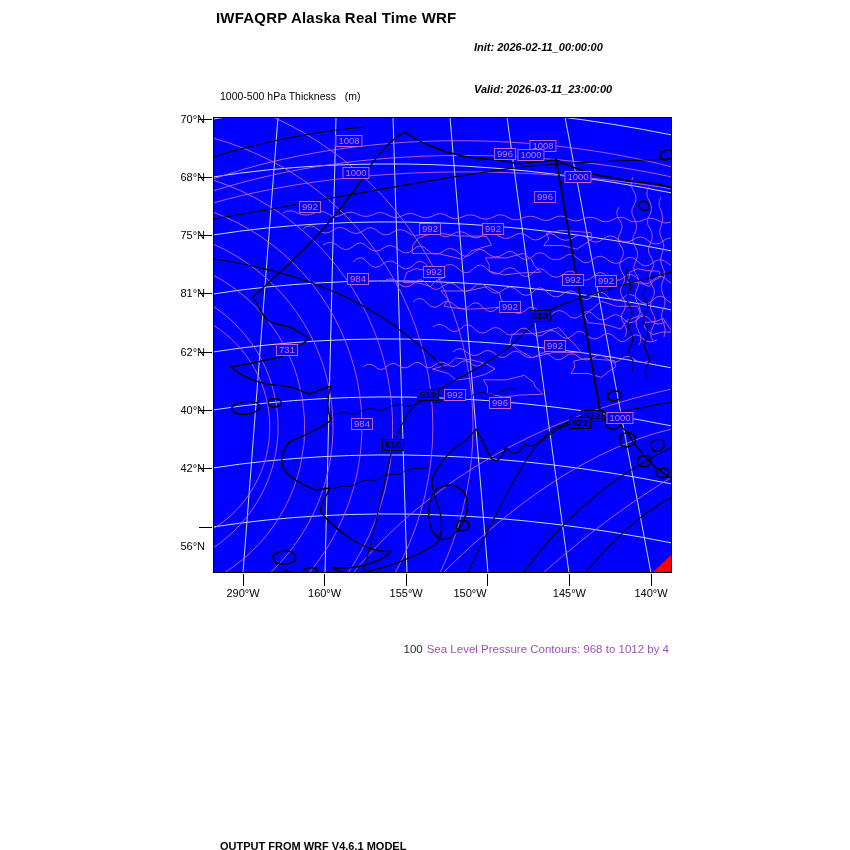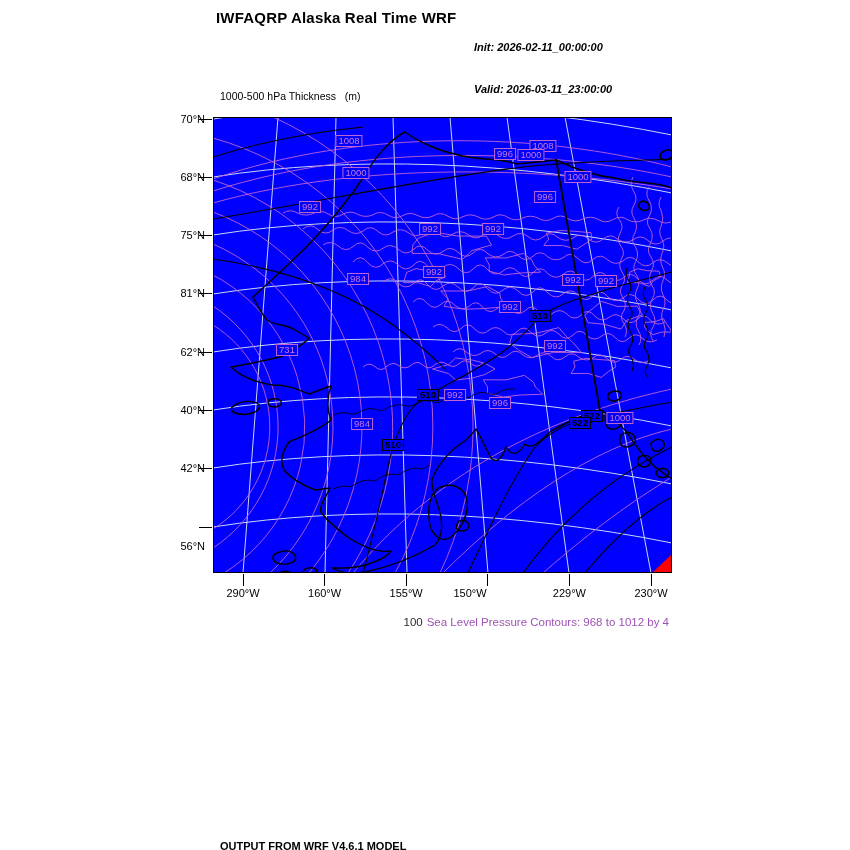--- a/index.html
+++ b/index.html
@@ -187,25 +187,25 @@
     <div class="abs axis-label lat-label" style="left: 161px; top: 540px;">56°N</div>
     <div class="abs tick-v" style="left: 242.5px; top: 574px;"></div>
     <div class="abs axis-label lon-label" style="left: 218px; top: 587px;">290°W</div>
     <div class="abs tick-v" style="left: 324.1px; top: 574px;"></div>
     <div class="abs axis-label lon-label" style="left: 299.6px; top: 587px;">160°W</div>
     <div class="abs tick-v" style="left: 405.7px; top: 574px;"></div>
     <div class="abs axis-label lon-label" style="left: 381.2px; top: 587px;">155°W</div>
     <div class="abs tick-v" style="left: 487.3px; top: 574px;"></div>
     <div class="abs axis-label lon-label" style="left: 445px; top: 587px;">150°W</div>
     <div class="abs tick-v" style="left: 568.9px; top: 574px;"></div>
-    <div class="abs axis-label lon-label" style="left: 544.4px; top: 587px;">229°W</div>
+    <div class="abs axis-label lon-label" style="left: 544.4px; top: 587px;">145°W</div>
     <div class="abs tick-v" style="left: 650.5px; top: 574px;"></div>
-    <div class="abs axis-label lon-label" style="left: 626px; top: 587px;">230°W</div>
+    <div class="abs axis-label lon-label" style="left: 626px; top: 587px;">140°W</div>
   </div>
 
-<div class="abs caption" style="left:213px;top:604px;width:456px;text-align:right;">
+<div class="abs caption" style="left:213px;top:631px;width:456px;text-align:right;">
   <span class="black-part">100</span><span class="purple-part">Sea Level Pressure Contours: 968 to 1012 by 4</span>
 </div>
 
 <div class="abs footer" style="left:220px;top:813px;">
   <div>OUTPUT FROM WRF V4.6.1 MODEL</div>
   
 </div>
 
 </body></html>

